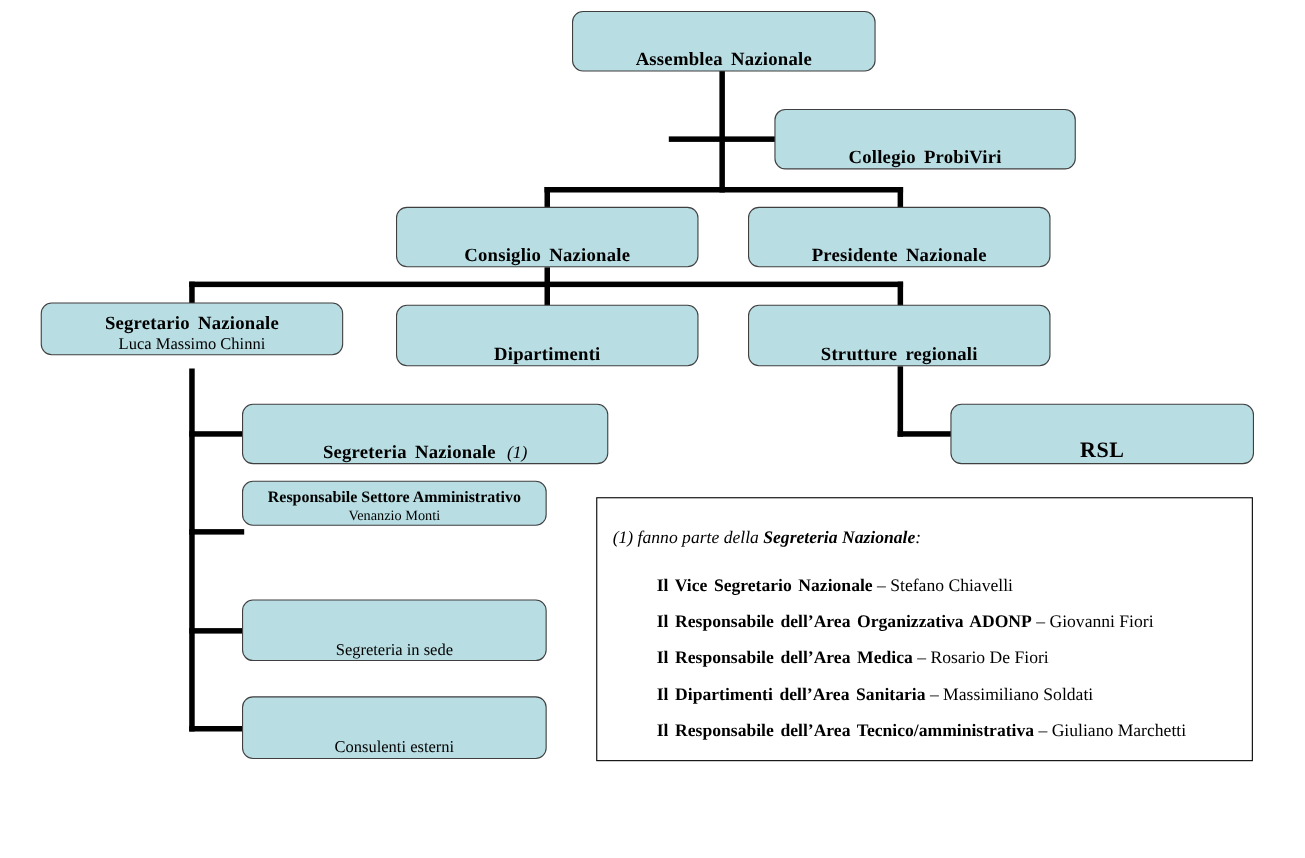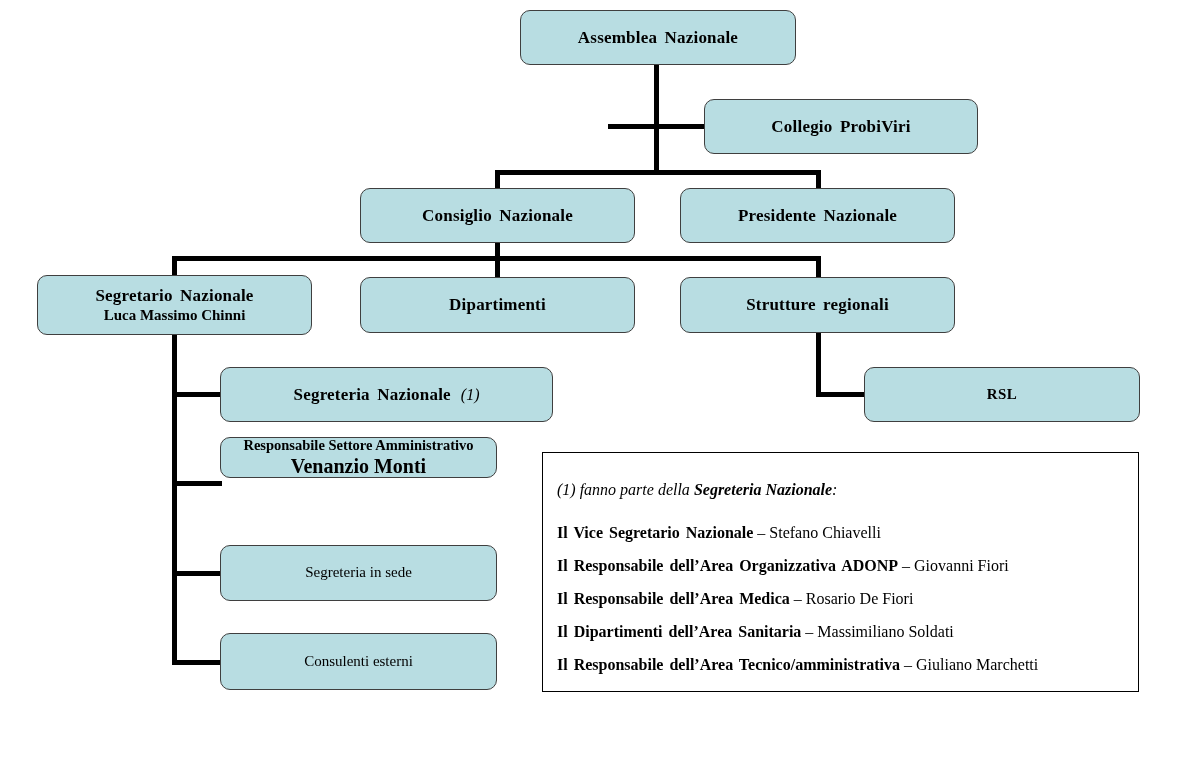--- a/index.html
+++ b/index.html
@@ -5,41 +5,41 @@
   html,body{margin:0;padding:0;background:#fff;}
   .canvas{
     position:relative;width:1186px;height:780px;background:#fff;overflow:hidden;
     font-family:"Liberation Serif","DejaVu Serif",serif;color:#000;
   }
   .node{
     position:absolute;box-sizing:border-box;
     background:var(--box-fill,#b8dde2);
     border:1.5px solid var(--box-border,#3f3f3f);
     border-radius:10px;
-    display:flex;flex-direction:column;align-items:center;justify-content:center;
+    display:flex;flex-direction:column;align-items:center;justify-content:flex-end;
     text-align:center;line-height:1.15;
   }
   .nl{width:100%;}
   .t17{font-weight:bold;font-size:17px;letter-spacing:.2px;word-spacing:3px;}
-  .t18{font-weight:bold;font-size:15px;letter-spacing:.5px;}
+  .t18{font-weight:bold;font-size:20px;letter-spacing:.5px;}
   .t14b{font-weight:bold;font-size:14.5px;}
   .t15{font-weight:normal;font-size:15px;}
-  .sub{font-weight:bold;font-size:15px;margin-top:1px;}
+  .sub{font-weight:normal;font-size:15px;margin-top:1px;}
   .ref{font-style:italic;font-weight:normal;font-size:16px;margin-left:10px;}
   .conn{position:absolute;background:var(--connector,#000);}
   .note{
     position:absolute;box-sizing:border-box;
     left:542px;top:452px;width:597px;height:240px;
     border:1.5px solid #000;background:#fff;
     padding:24px 14px;font-size:16px;
   }
   .note-intro{font-style:italic;margin:4px 0 24px;}
   .note-intro .b{font-weight:bold;}
   .note-member{margin:0 0 13px;line-height:1.25;}
-  .note-member .role{font-weight:bold;word-spacing:2px;}
+  .note-member .role{font-weight:bold;word-spacing:2px;margin-left:40px;}
 </style>
 </head>
 <body>
 
 <div class="canvas">
 
   <div class="conn" style="left:654px;top:64px;width:5px;height:111px"></div>
   <div class="conn" style="left:608px;top:124px;width:98px;height:5px"></div>
   <div class="conn" style="left:495px;top:170px;width:326px;height:5px"></div>
   <div class="conn" style="left:495px;top:170px;width:5px;height:20px"></div>
@@ -66,21 +66,21 @@
   </div>
 
   <div class="node" style="left:704px;top:99px;width:274px;height:55px">
     <div class="nl t17">Collegio ProbiViri</div>
   </div>
 
   <div class="node" style="left:680px;top:188px;width:275px;height:55px">
     <div class="nl t17">Presidente Nazionale</div>
   </div>
 
-  <div class="node" style="left:37px;top:275px;width:275px;height:60px">
+  <div class="node" style="left:37px;top:275px;width:275px;height:48px">
     <div class="nl t17">Segretario Nazionale</div>
     <div class="nl sub">Luca Massimo Chinni</div>
   </div>
 
   <div class="node" style="left:360px;top:277px;width:275px;height:56px">
     <div class="nl t17">Dipartimenti</div>
   </div>
 
   <div class="node" style="left:680px;top:277px;width:275px;height:56px">
     <div class="nl t17">Strutture regionali</div>
@@ -91,21 +91,21 @@
       <span class="t17">Segreteria Nazionale</span><span class="ref">(1)</span>
     </div>
   </div>
 
   <div class="node" style="left:864px;top:367px;width:276px;height:55px">
     <div class="nl t18">RSL</div>
   </div>
 
   <div class="node" style="left:220px;top:437px;width:277px;height:41px">
     <div class="nl t14b">Responsabile Settore Amministrativo</div>
-    <div class="nl sub" style="font-size:20px">Venanzio Monti</div>
+    <div class="nl sub" style="font-size:13px">Venanzio Monti</div>
   </div>
 
   <div class="node" style="left:220px;top:545px;width:277px;height:56px">
     <div class="nl t15">Segreteria in sede</div>
   </div>
 
   <div class="node" style="left:220px;top:633px;width:277px;height:57px">
     <div class="nl t15">Consulenti esterni</div>
   </div>
 

